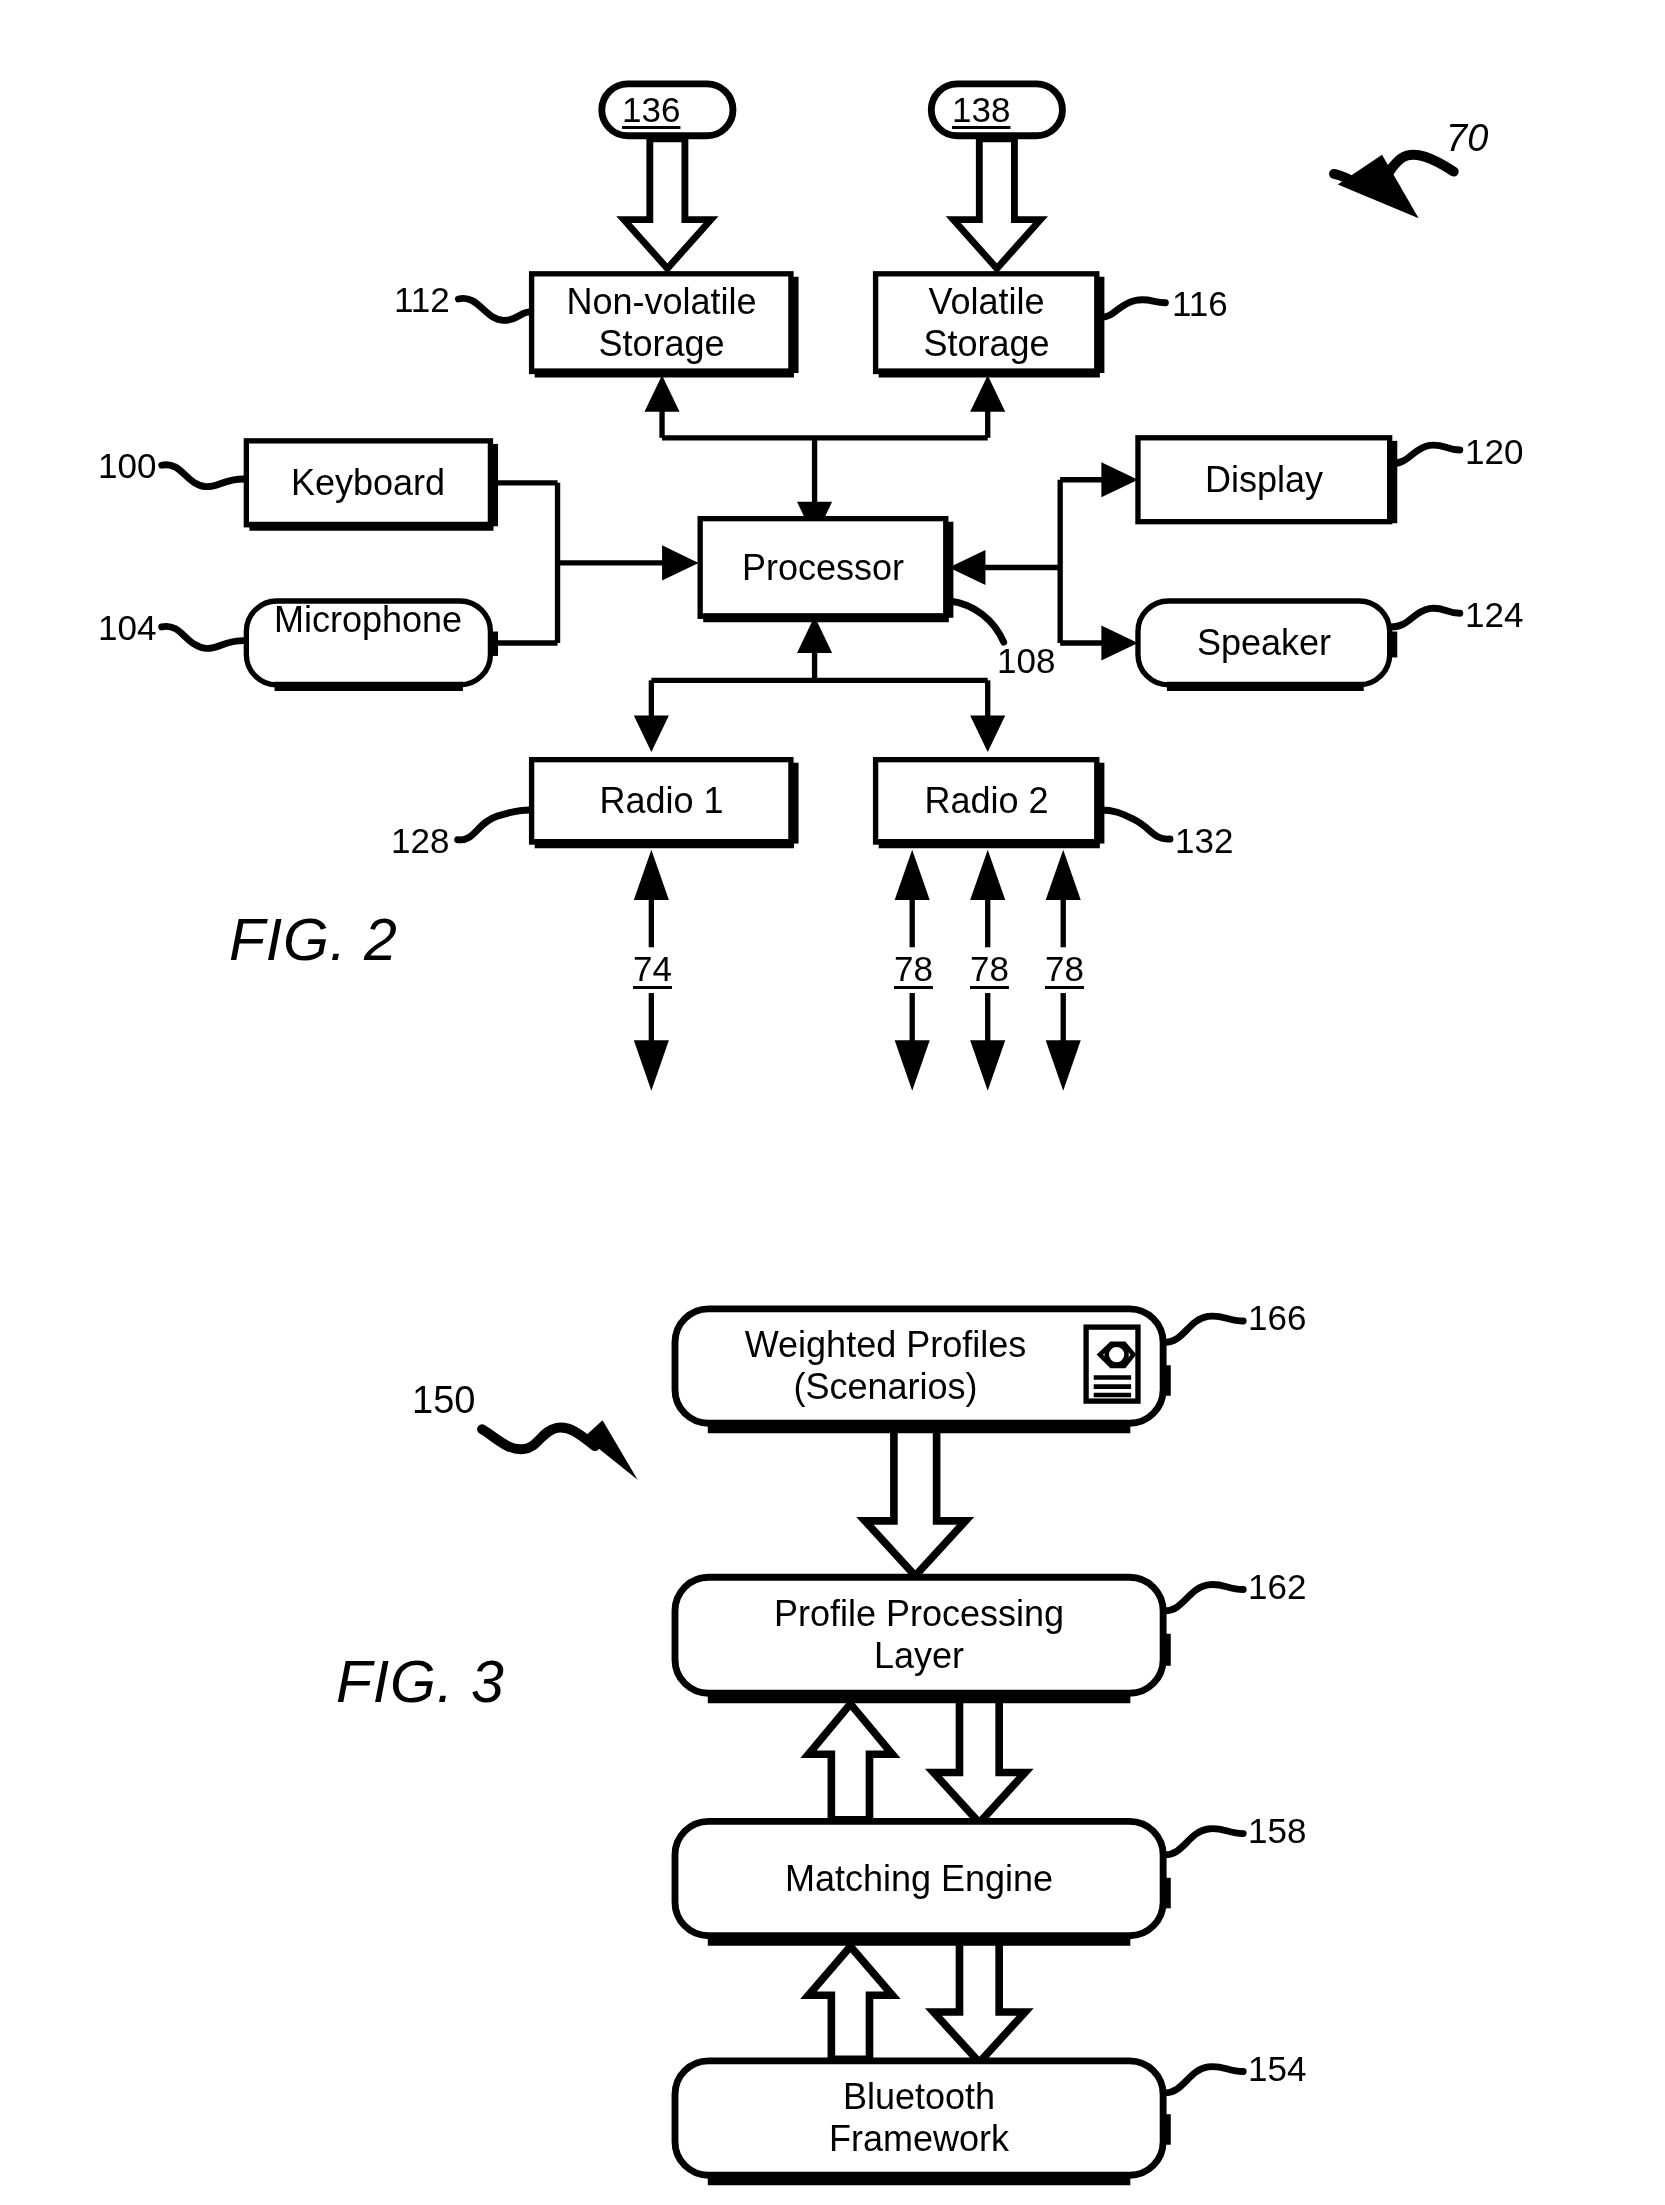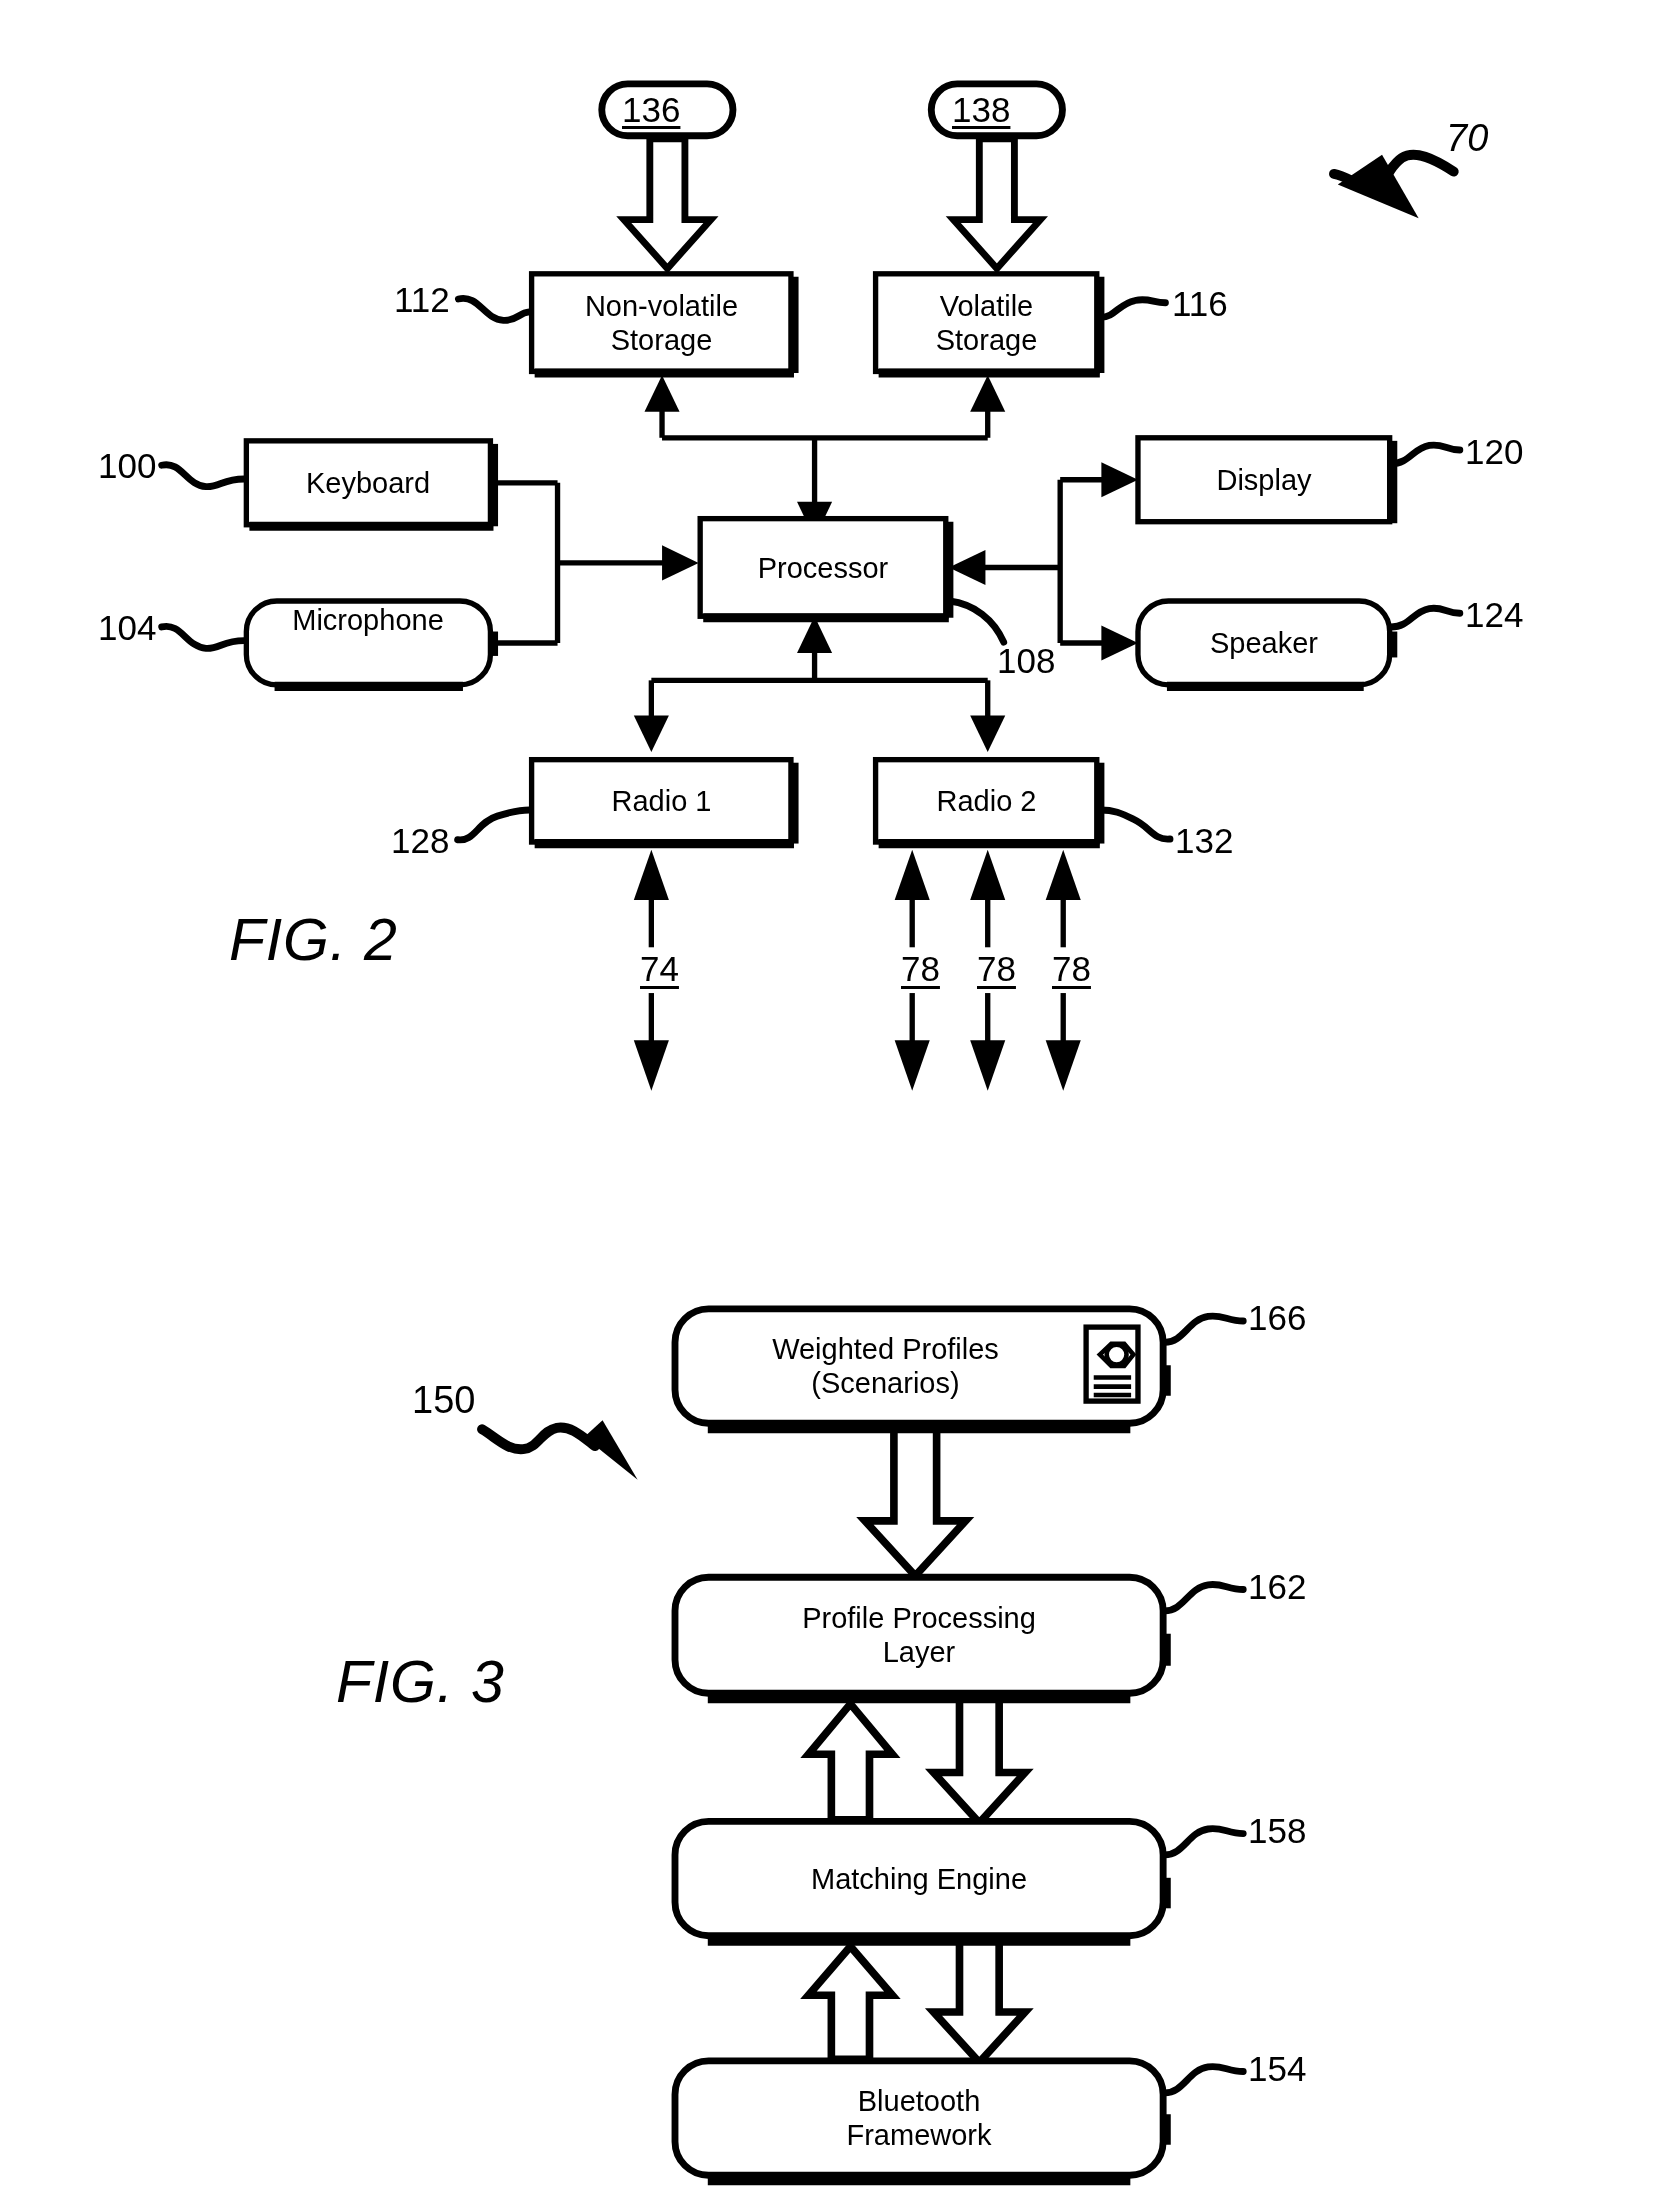--- a/index.html
+++ b/index.html
@@ -5,31 +5,31 @@
   html,body{margin:0;padding:0;background:#ffffff;}
   body{
     width:1665px;height:2205px;position:relative;overflow:hidden;
     font-family:"Liberation Sans","DejaVu Sans",sans-serif;
     color:#000;
   }
   #sheet{position:absolute;left:0;top:0;width:1665px;height:2205px;}
   svg#art{position:absolute;left:0;top:0;width:1665px;height:2205px;}
   .boxtext{
     position:absolute;display:flex;align-items:center;justify-content:center;
-    text-align:center;font-size:29px;line-height:1.18;white-space:pre-line;
+    text-align:center;font-size:36px;line-height:1.18;white-space:pre-line;
     pointer-events:none;
   }
   .refnum{position:absolute;font-size:35px;white-space:nowrap;}
   .pill-num{
     position:absolute;font-size:35px;white-space:nowrap;
     text-decoration:underline;text-underline-offset:3.8px;
   }
   .sig-num{
     position:absolute;font-size:35px;white-space:nowrap;
-    text-decoration:underline;text-underline-offset:4.6px;margin-left:7px;
+    text-decoration:underline;text-underline-offset:4.6px;
   }
   .figlabel{
     position:absolute;font-style:italic;font-size:59px;letter-spacing:0.8px;
     font-family:"Liberation Sans","DejaVu Sans",sans-serif;white-space:nowrap;
   }
 </style>
 </head>
 <body>
 
 <div id="sheet">

